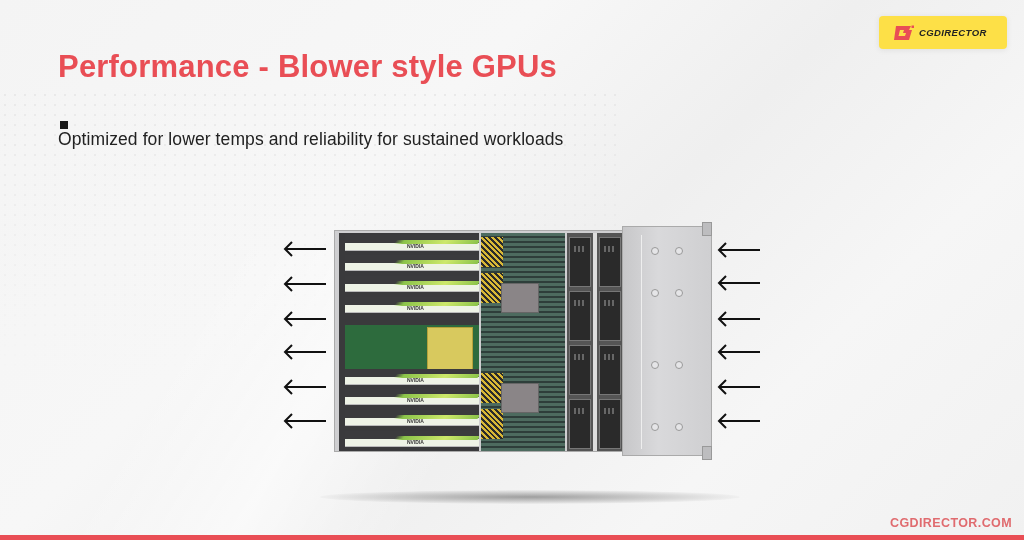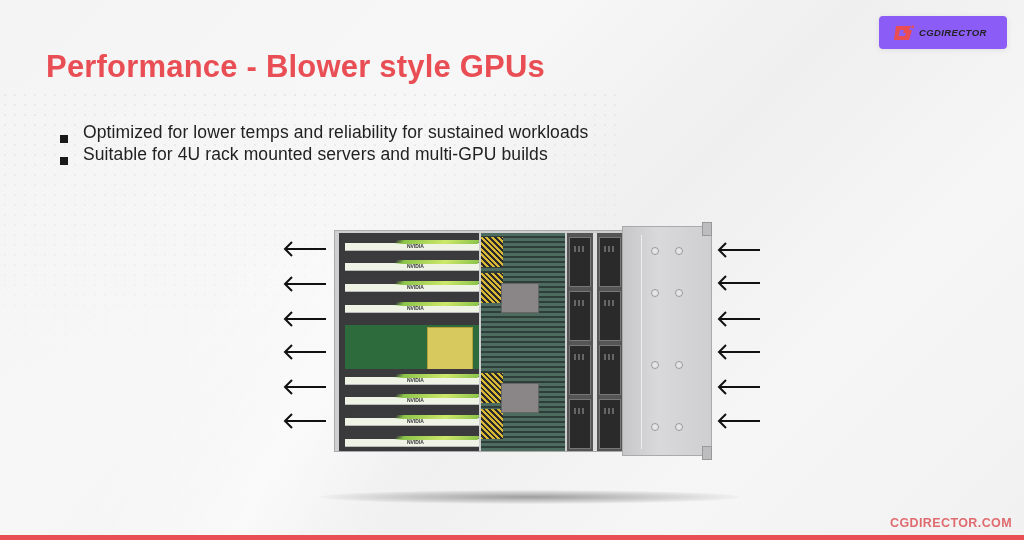--- a/index.html
+++ b/index.html
@@ -16,34 +16,34 @@
     opacity: 0.7;
     -webkit-mask-image: linear-gradient(180deg, rgba(0,0,0,0.9) 0%, rgba(0,0,0,0.3) 70%, transparent 100%);
     mask-image: linear-gradient(180deg, rgba(0,0,0,0.9) 0%, rgba(0,0,0,0.3) 70%, transparent 100%);
   }
   .diag {
     position: absolute; left: -100px; top: 250px; width: 600px; height: 400px;
     background: linear-gradient(120deg, rgba(255,255,255,0.0) 40%, rgba(255,255,255,0.6) 60%, rgba(255,255,255,0) 80%);
     transform: rotate(0deg);
   }
   .title {
-    position: absolute; left: 46px; top: 49px;
+    position: absolute; left: 58px; top: 49px;
     font-size: 31px; font-weight: bold; color: #e94e55; letter-spacing: 0.2px;
   }
   .bullets { position: absolute; left: 58px; top: 121px; list-style: none; }
   .bullets li {
-    display: flex; align-items: flex-end; height: 22px;
-    font-size: 17.5px; color: #222; letter-spacing: 0.1px;
+    display: flex; align-items: flex-start; height: 22px;
+    font-size: 17.5px; color: #222; letter-spacing: 0.1px; flex-direction: column;
   }
   .bullets li .sq {
     width: 8px; height: 8px; background: #1a1a1a; margin-right: 15px; margin-left: 2px; flex: none;
   }
   .logo {
     position: absolute; left: 879px; top: 16px; width: 128px; height: 33px;
-    background: #8b5cf6; border-radius: 4px;
+    background: #fde047; border-radius: 4px;
     box-shadow: 0 1px 6px rgba(0,0,0,0.08);
     display: flex; align-items: center; padding-left: 14px;
   }
   .logo .mark {
     width: 22px; height: 16px; position: relative; margin-right: 4px;
   }
   .logo .word { font-size: 9.5px; font-weight: bold; font-style: italic; color: #222; letter-spacing: 0.4px; }
   .footer-url {
     position: absolute; right: 12px; top: 516px;
     font-size: 12.5px; font-weight: bold; color: #e06b6f; letter-spacing: 0.4px;
@@ -94,24 +94,20 @@
 
 <div class="dots"></div>
 <div class="diag"></div>
 
 <h1 class="title">Performance - Blower style GPUs</h1>
 
 <ul class="bullets">
   <li>
       <span class="sq"></span>
       <span>Optimized for lower temps and reliability for sustained workloads</span>
-    </li>
-  <li>
-      <span class="sq"></span>
-      <span>Suitable for 4U rack mounted servers and multi-GPU builds</span>
     </li>
 </ul>
 
 <div class="logo">
   <span class="mark">
     <svg width="22" height="16" viewBox="0 0 22 16">
       <path d="M3 1 H18 L16 5 H7 L5.5 11 H12 L13 8 H10 L11 5 H19 L16 15 H1 Z" fill="#e94e55"></path>
       <rect x="18.5" y="0.5" width="2.5" height="2.5" fill="#e94e55"></rect>
     </svg>
   </span>

